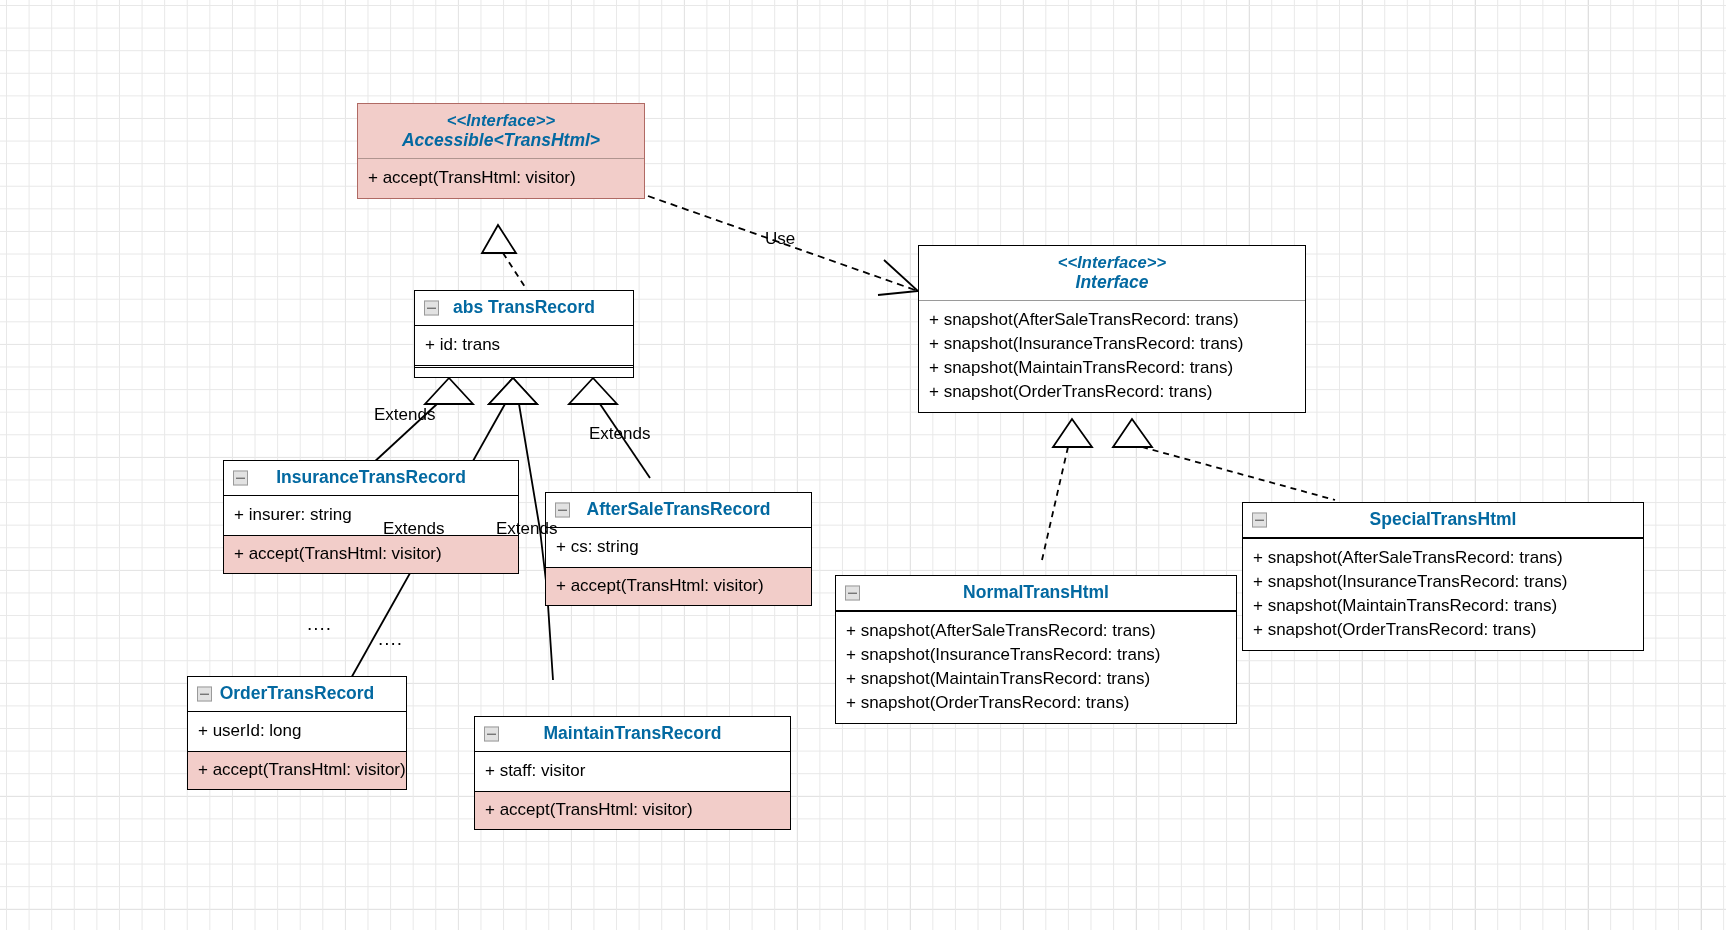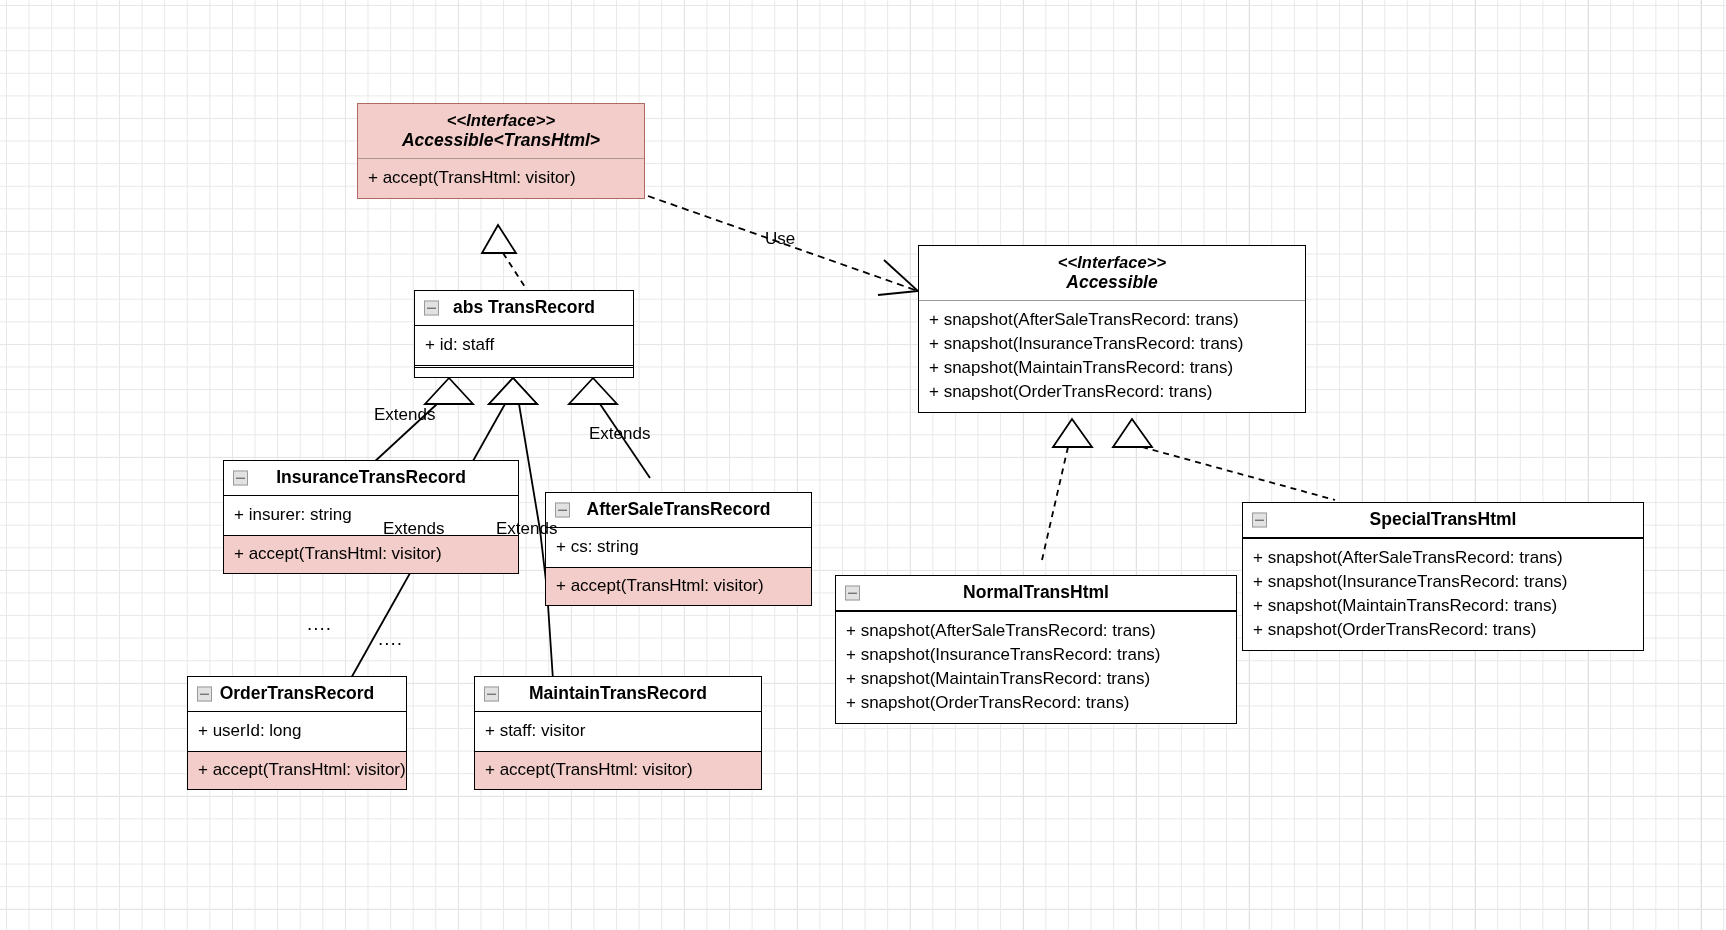--- a/index.html
+++ b/index.html
@@ -37,21 +37,21 @@
     position: absolute;
     box-sizing: border-box;
     border: 1.6px solid #000000;
     background: #ffffff;
     z-index: 5;
   }
   .uml .hdr {
     position: relative;
     text-align: center;
     font-weight: bold;
-    color: #000000;
+    color: #0369a1;
     padding: 6px 10px 7px 10px;
     border-bottom: 1.5px solid #000;
     line-height: 1.22;
     font-size: 17.5px;
   }
   .uml.iface .hdr {
     border-bottom: 1.5px solid #9a9a9a;
   }
   .uml .stereo {
     display: block;
@@ -199,30 +199,30 @@
       <div>+ accept(TransHtml: visitor)</div>
     </div>
   </div>
 
   <div class="uml" style="left:414px; top:290px; width:220px;">
     <div class="hdr">
       <span class="minus"></span>
       <span class="tname">abs TransRecord</span>
     </div>
     <div class="sect lines">
-      <div>+ id: staff</div>
+      <div>+ id: trans</div>
     </div>
     <div class="sep-double"></div>
     <div style="height:9px;"></div>
   </div>
 
   <div class="uml iface" style="left:918px; top:245px; width:388px;">
     <div class="hdr">
       <span class="stereo">&lt;&lt;Interface&gt;&gt;</span>
-      <span class="tname">Accessible</span>
+      <span class="tname">Interface</span>
     </div>
     <div class="sect lines">
       <div>+ snapshot(AfterSaleTransRecord: trans)</div>
       <div>+ snapshot(InsuranceTransRecord: trans)</div>
       <div>+ snapshot(MaintainTransRecord: trans)</div>
       <div>+ snapshot(OrderTransRecord: trans)</div>
     </div>
   </div>
 
   <div class="uml" style="left:223px; top:460px; width:296px;">
@@ -251,21 +251,21 @@
     <div class="hdr">
       <span class="minus"></span>
       <span class="tname">OrderTransRecord</span>
     </div>
     <div class="sect lines">
       <div>+ userId: long</div>
     </div>
     <div class="accept">+ accept(TransHtml: visitor)</div>
   </div>
 
-  <div class="uml" style="left:474px; top:676px; width:288px;">
+  <div class="uml" style="left:474px; top:716px; width:317px;">
     <div class="hdr">
       <span class="minus"></span>
       <span class="tname">MaintainTransRecord</span>
     </div>
     <div class="sect lines">
       <div>+ staff: visitor</div>
     </div>
     <div class="accept">+ accept(TransHtml: visitor)</div>
   </div>
 

